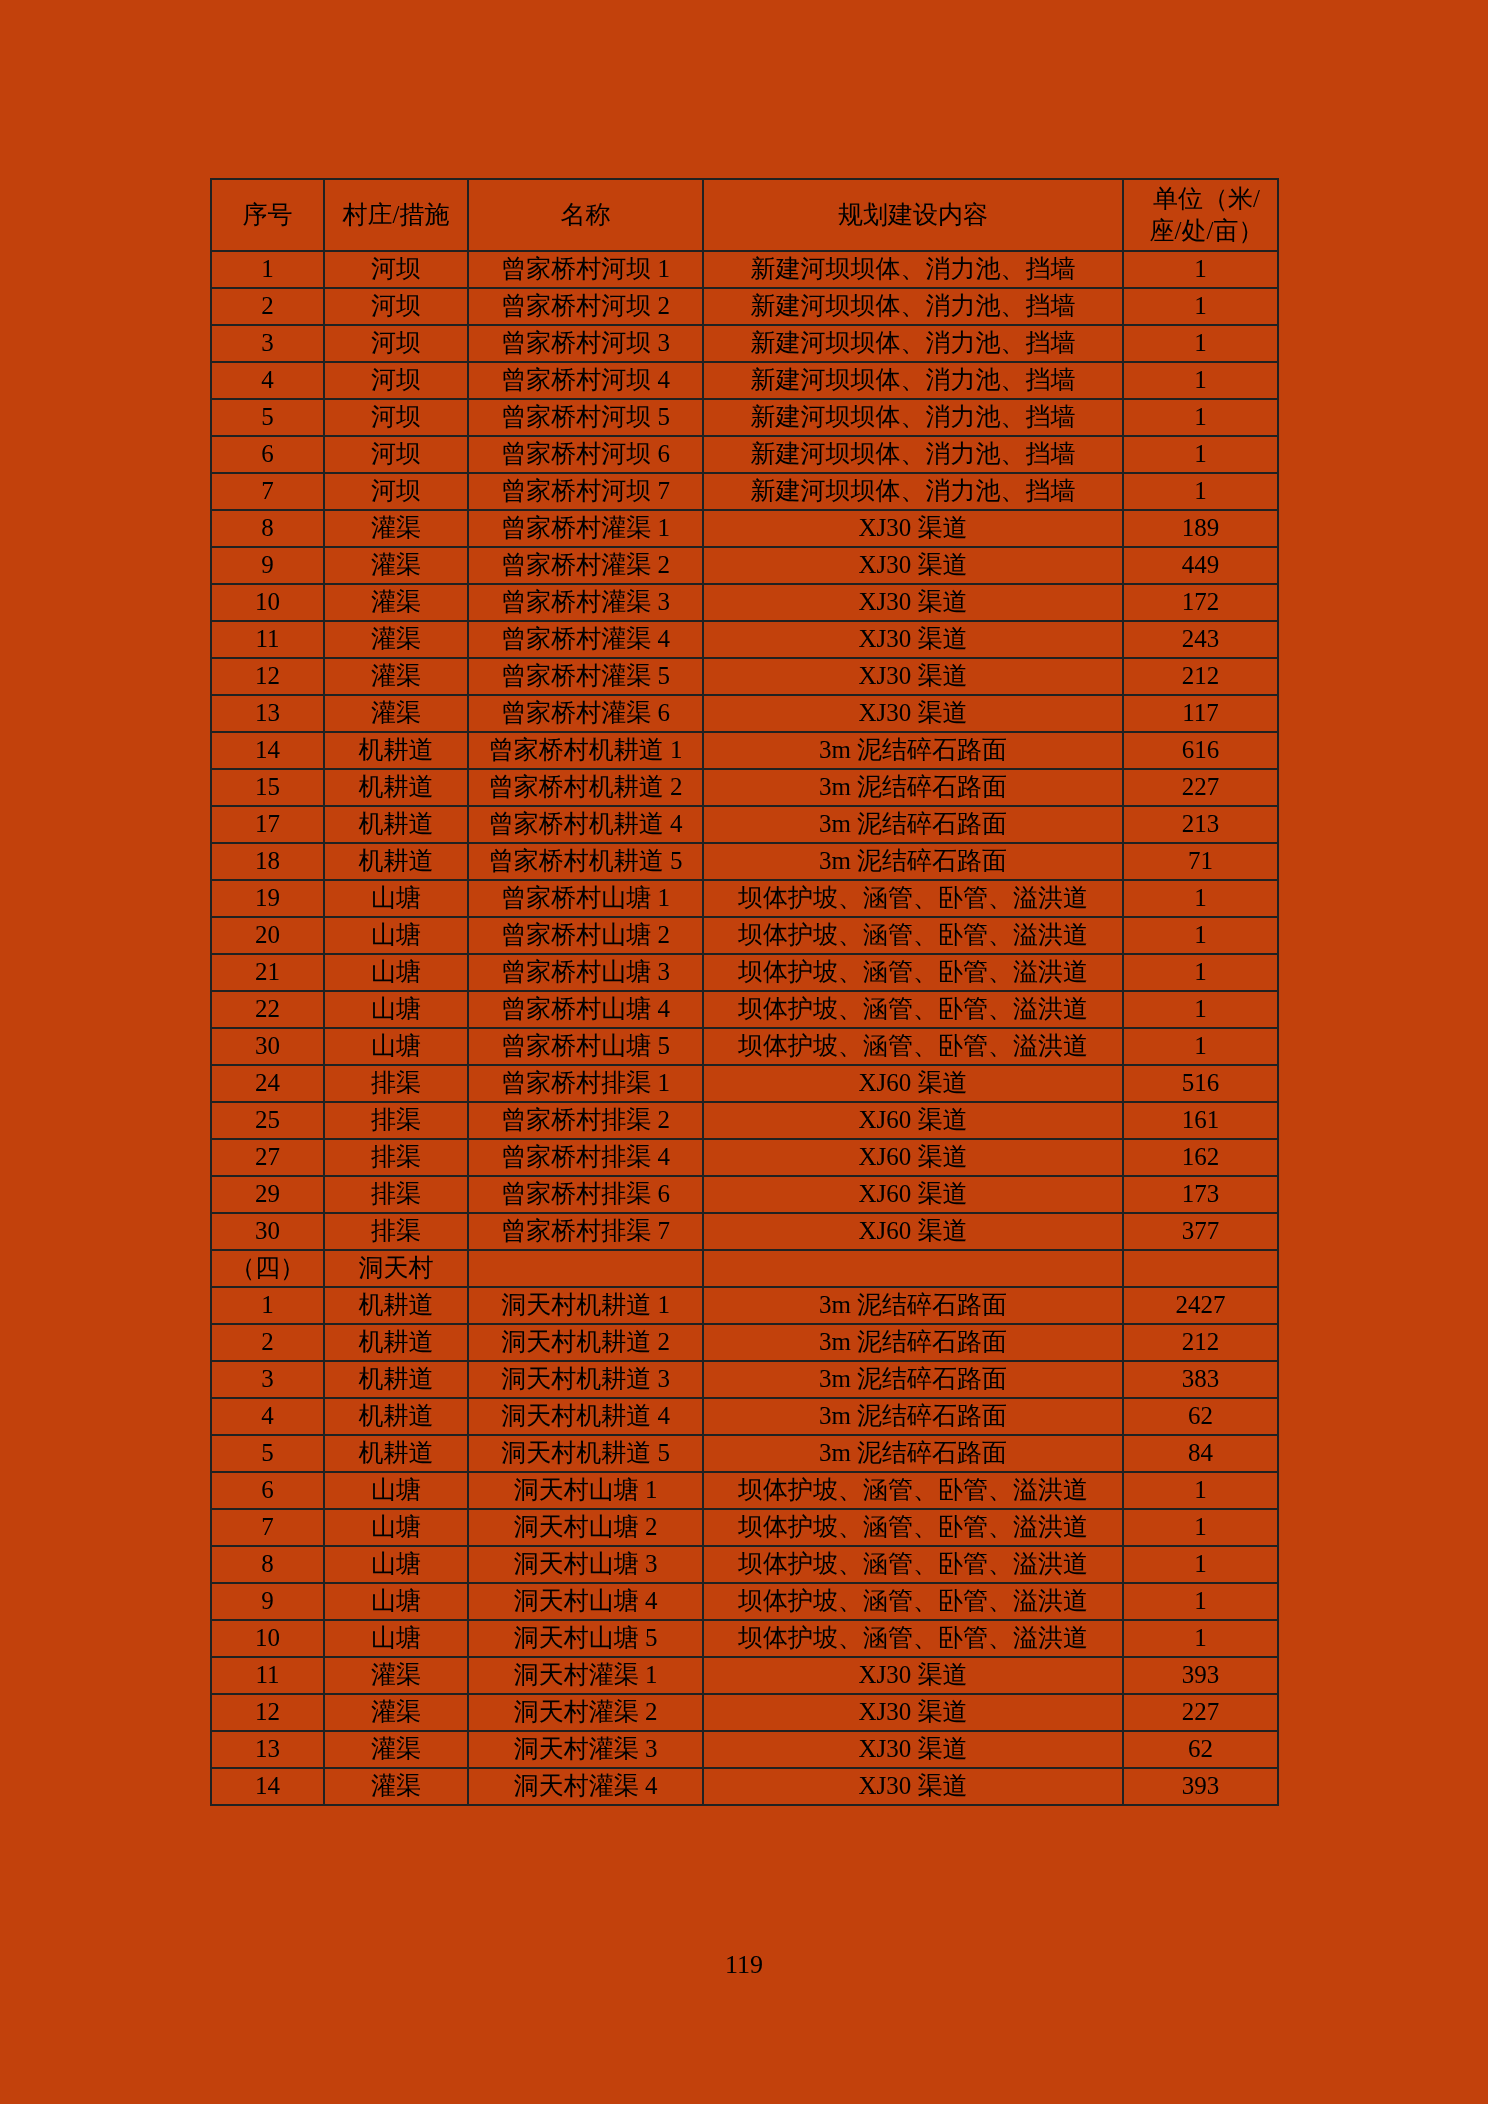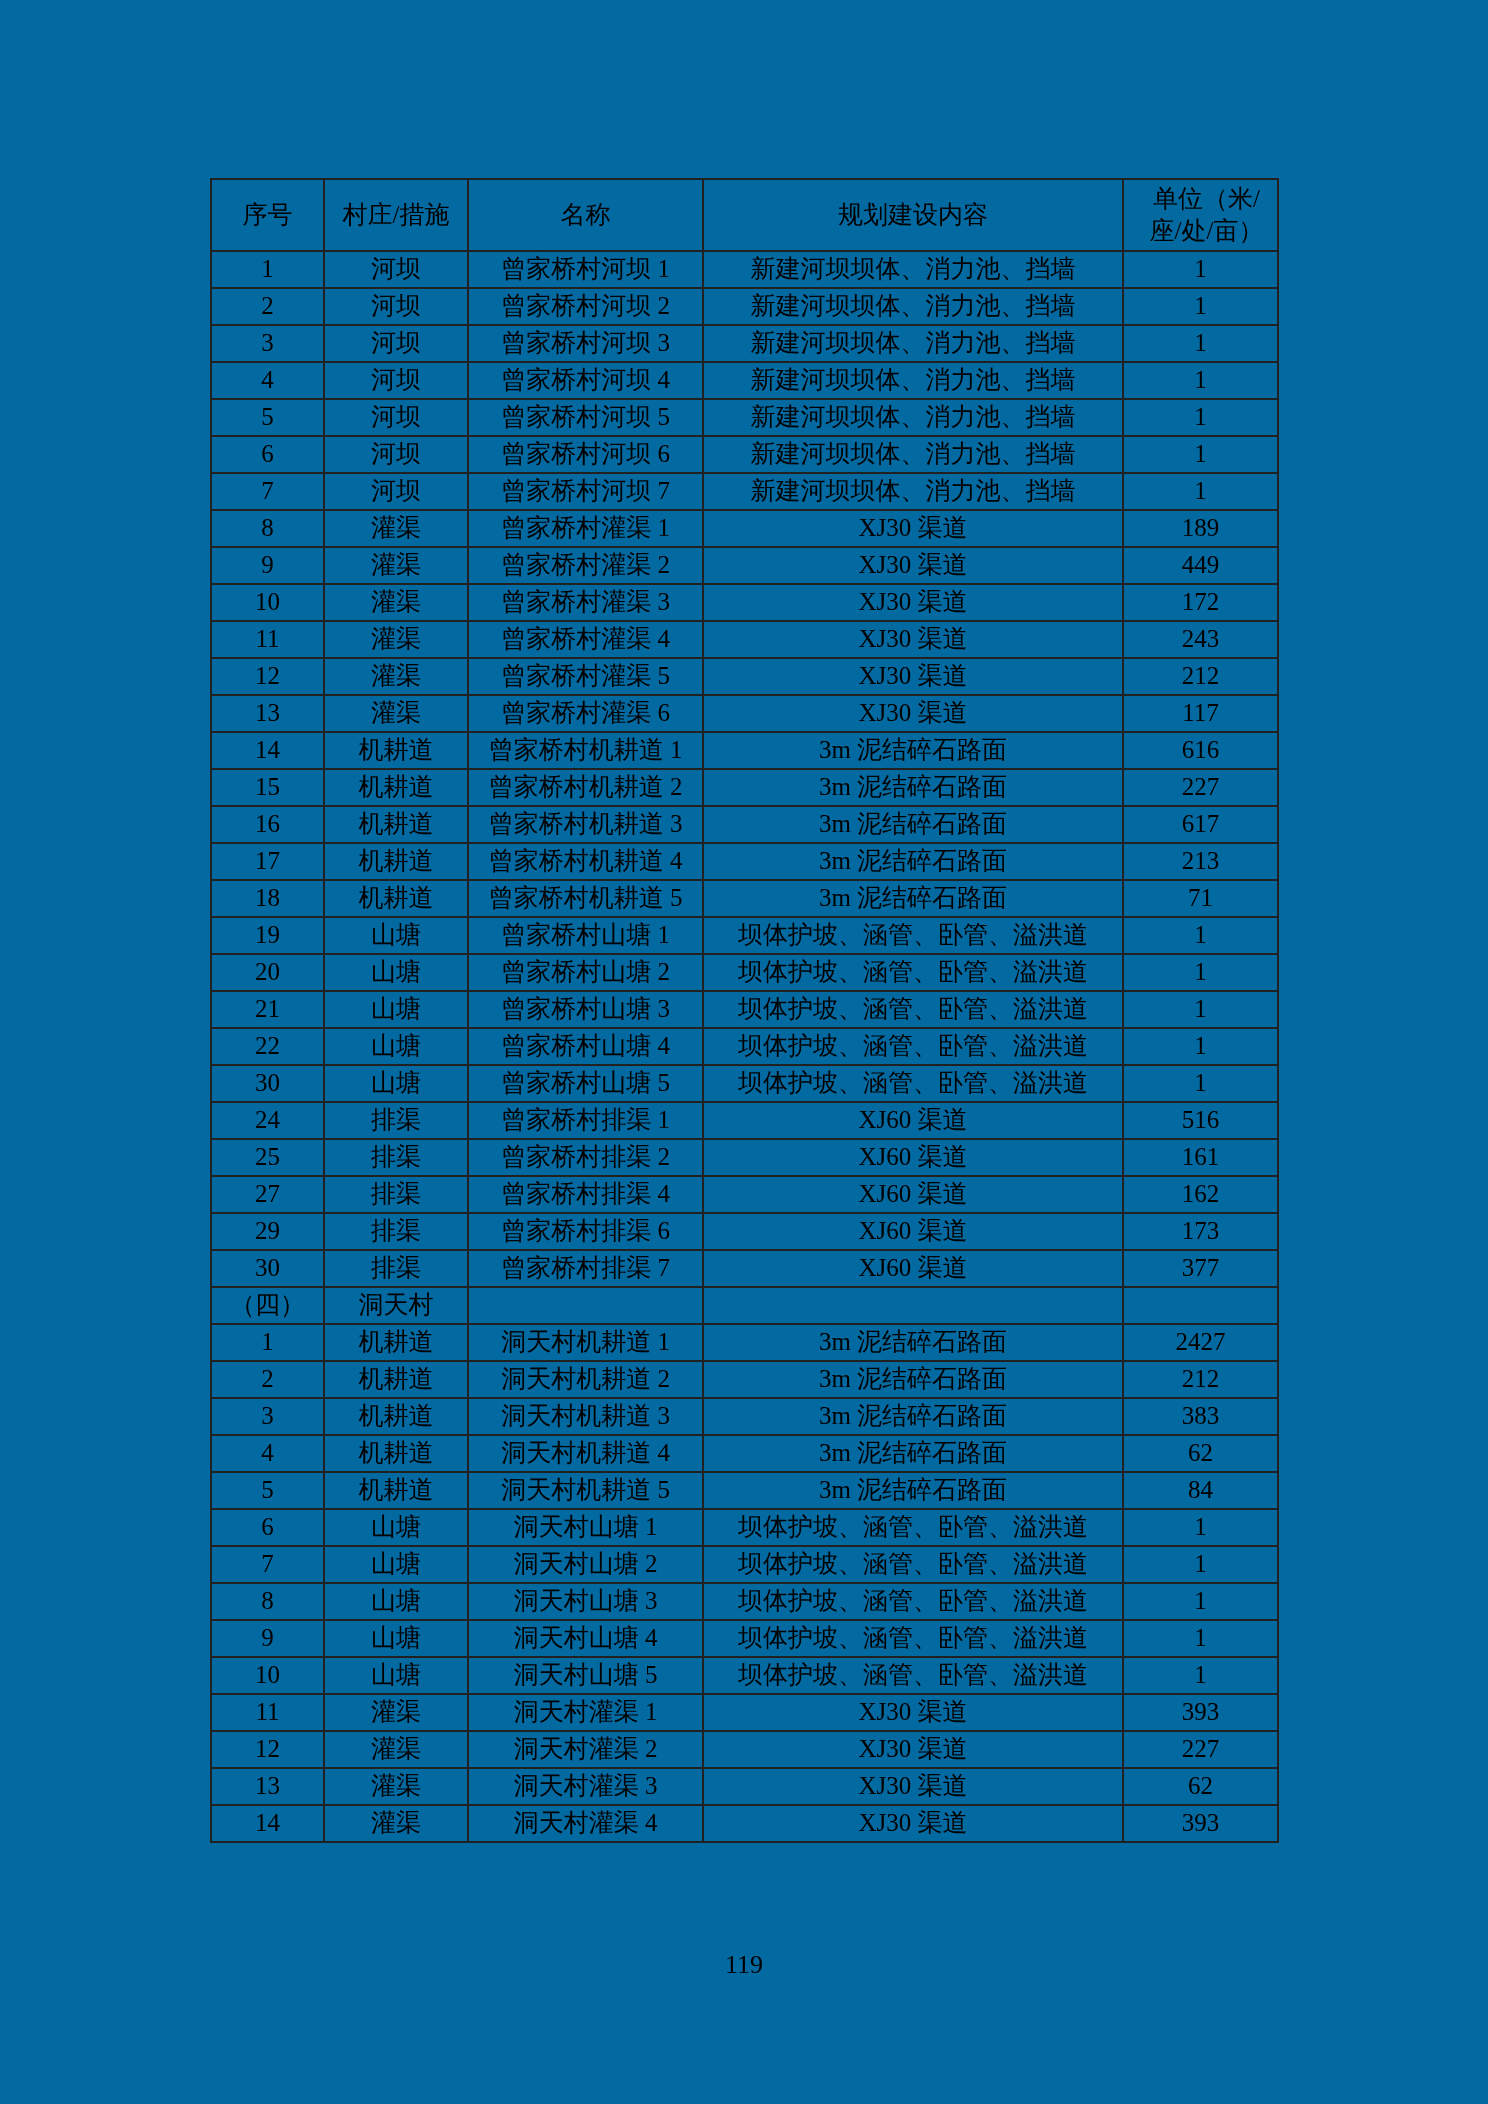--- a/index.html
+++ b/index.html
@@ -1,21 +1,21 @@
 <!DOCTYPE html>
 <html><head>
 <meta charset="utf-8">
 <style>
   * { margin: 0; padding: 0; box-sizing: border-box; }
   html, body { background: #e8e8e8; }
   .page {
     position: relative;
     width: 1488px;
     height: 2104px;
-    background: #0369a1;
+    background: #c2410c;
     font-family: "Liberation Serif", "DejaVu Serif", serif;
     color: #000;
     overflow: hidden;
     margin: 0 auto;
   }
   table.plan-table {
     position: absolute;
     left: 210px;
     top: 178px;
     width: 1067px;
@@ -167,27 +167,20 @@
           <td>616</td>
         </tr>
         <tr>
           <td>15</td>
           <td>机耕道</td>
           <td>曾家桥村机耕道 2</td>
           <td>3m 泥结碎石路面</td>
           <td>227</td>
         </tr>
         <tr>
-          <td>16</td>
-          <td>机耕道</td>
-          <td>曾家桥村机耕道 3</td>
-          <td>3m 泥结碎石路面</td>
-          <td>617</td>
-        </tr>
-        <tr>
           <td>17</td>
           <td>机耕道</td>
           <td>曾家桥村机耕道 4</td>
           <td>3m 泥结碎石路面</td>
           <td>213</td>
         </tr>
         <tr>
           <td>18</td>
           <td>机耕道</td>
           <td>曾家桥村机耕道 5</td>

